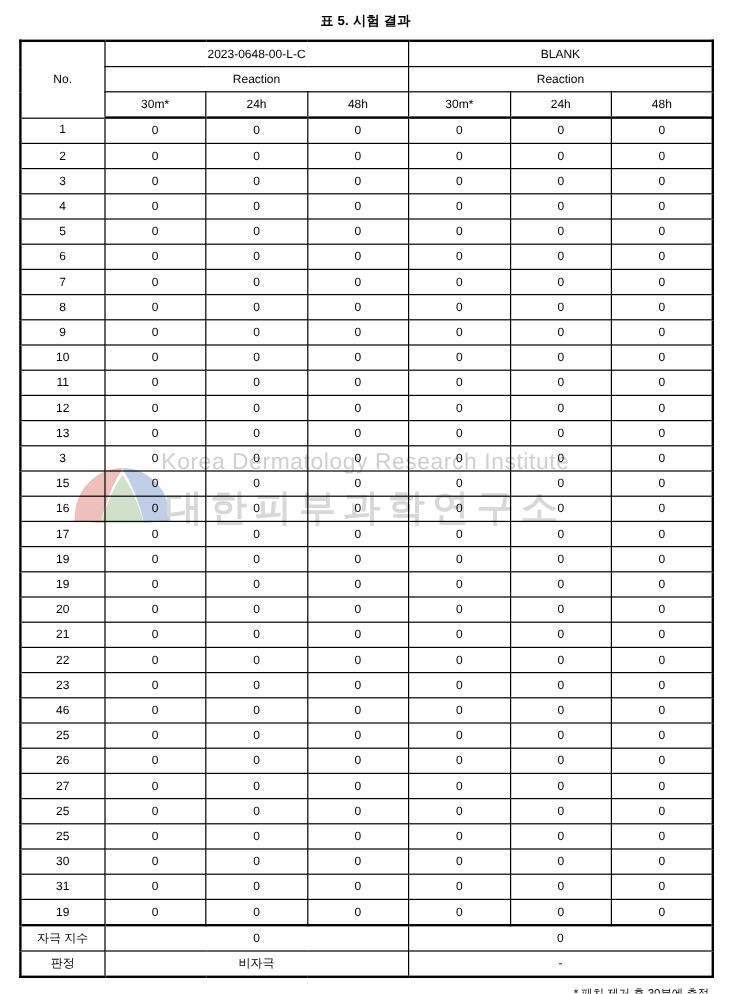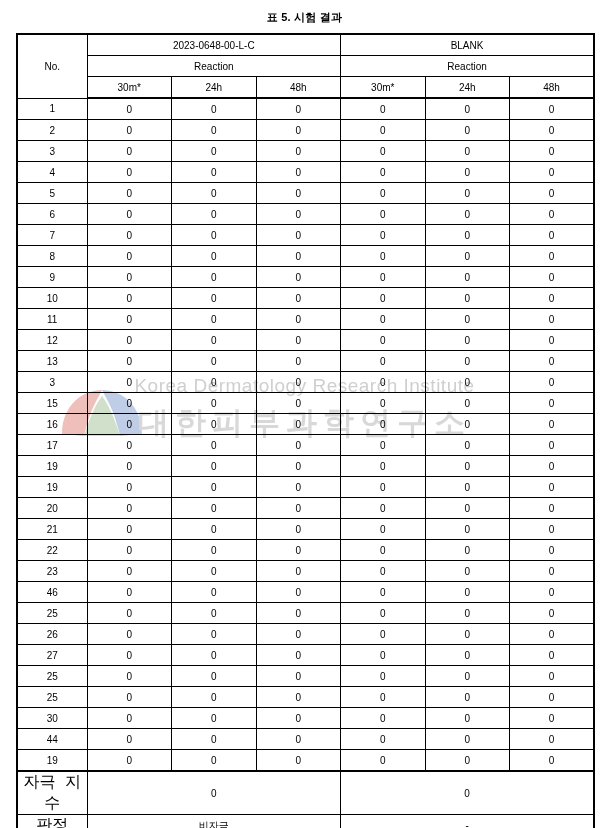--- a/index.html
+++ b/index.html
@@ -96,22 +96,21 @@
     color: #d8d8d8;
     letter-spacing: 6px;
     font-family: "Liberation Sans", sans-serif;
   }
   .wm-logo {
     position: absolute;
     left: 56px;
     top: 16px;
   }
   table.result tbody tr td.lbl {
-    font-size: 16px;
-    font-family: Liberation Mono, monospace;
+    font-size: 10px;
   }
 </style>
 </head>
 <body>
 
 <div class="page">
 
   <div class="doc-title">표 5. 시험 결과</div>
 
   <div class="watermark">
@@ -418,21 +417,21 @@
         <tr class="row-data">
           <td class="thick-left">30</td>
           <td>0</td>
           <td>0</td>
           <td>0</td>
           <td>0</td>
           <td>0</td>
           <td class="thick-right">0</td>
         </tr>
         <tr class="row-data">
-          <td class="thick-left">44</td>
+          <td class="thick-left">31</td>
           <td>0</td>
           <td>0</td>
           <td>0</td>
           <td>0</td>
           <td>0</td>
           <td class="thick-right">0</td>
         </tr>
         <tr class="row-data">
           <td class="thick-left">19</td>
           <td>0</td>

